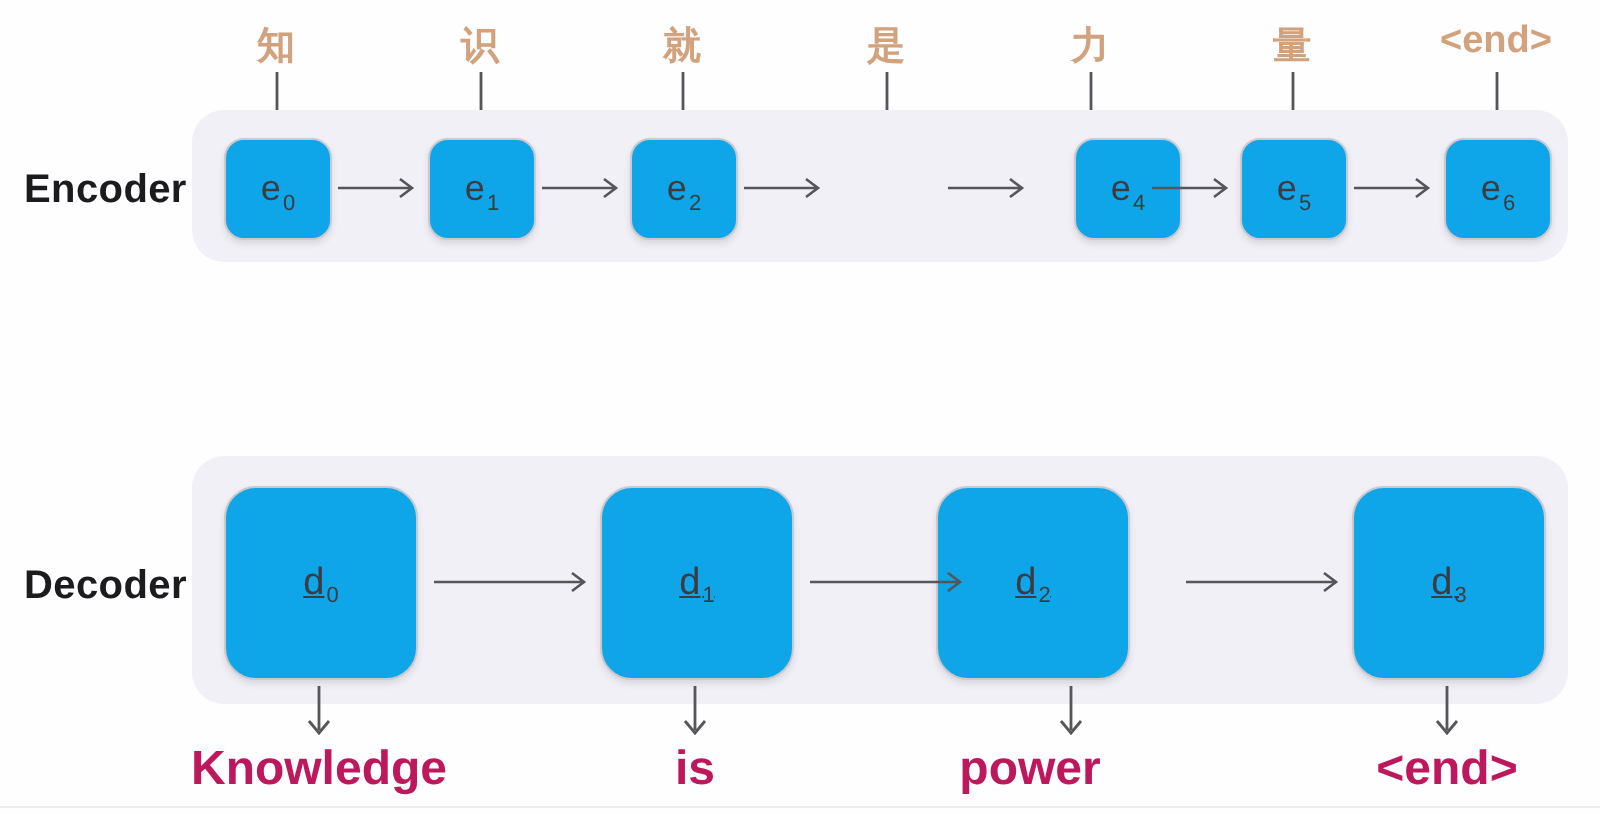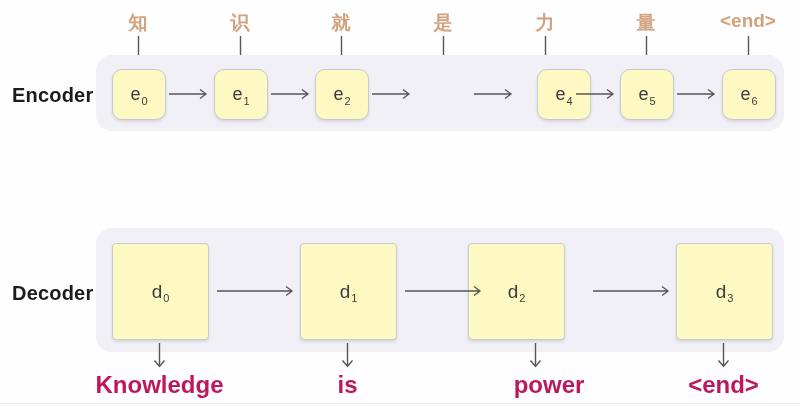--- a/index.html
+++ b/index.html
@@ -13,26 +13,26 @@
     font-size:20px;font-weight:700;color:#1c1c1e;letter-spacing:.2px;
   }
   .container{
     position:absolute;left:96px;width:688px;
     background:#f1f0f6;border-radius:16px;
   }
   .enc-container{top:55px;height:76px;}
   .dec-container{top:228px;height:124px;}
   .cell{
     position:absolute;display:flex;align-items:center;justify-content:center;
-    background:#fef9c3;border:1px solid #c9c9ce;
+    background:#0ea5e9;border:1px solid #c9c9ce;
     box-shadow:0 2px 3px rgba(70,70,90,.14);
     color:#3c3c40;
   }
   .enc-cell{top:69px;width:52px;height:49px;border-radius:10px;font-size:18px;}
-  .dec-cell{top:243px;width:95px;height:95px;border-radius:4px;font-size:19px;}
+  .dec-cell{top:243px;width:95px;height:95px;border-radius:16px;font-size:19px;text-decoration:underline;}
   .cell sub{font-size:11px;line-height:0;margin-left:1px;}
   .token{
     position:absolute;top:10px;width:90px;text-align:center;
     font-size:19px;font-weight:600;color:#d2a27d;white-space:nowrap;
   }
   .out-word{
     position:absolute;top:371px;width:160px;text-align:center;
     font-size:24px;font-weight:700;color:#be185d;white-space:nowrap;
   }
   .arrow{position:absolute;}
@@ -191,17 +191,17 @@
       </svg>
     </div>
   <div class="arrow" style="left:717px;top:343px;">
       <svg width="13" height="27" viewBox="0 0 13 27">
         <path d="M6.5 0 V22 M1.5 17.5 L6.5 23.5 L11.5 17.5" fill="none" stroke="#55555a" stroke-width="1.4"></path>
       </svg>
     </div>
 
   <div class="out-word" style="left:79.5px;">Knowledge</div>
   <div class="out-word" style="left:267.5px;">is</div>
-  <div class="out-word" style="left:469px;">power</div>
+  <div class="out-word" style="left:435px;">power</div>
   <div class="out-word" style="left:643.5px;">&lt;end&gt;</div>
 
   <div class="hairline"></div>
 </div>
 
 </body></html>

